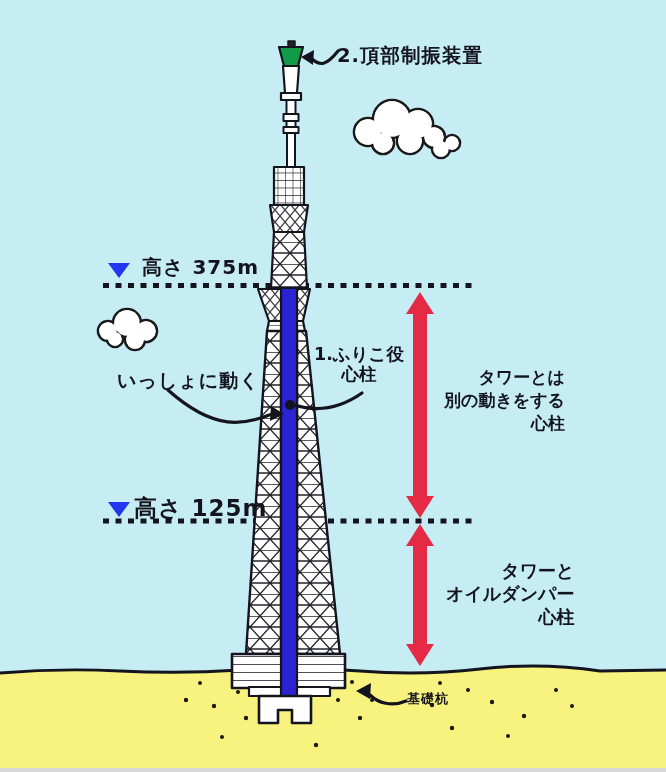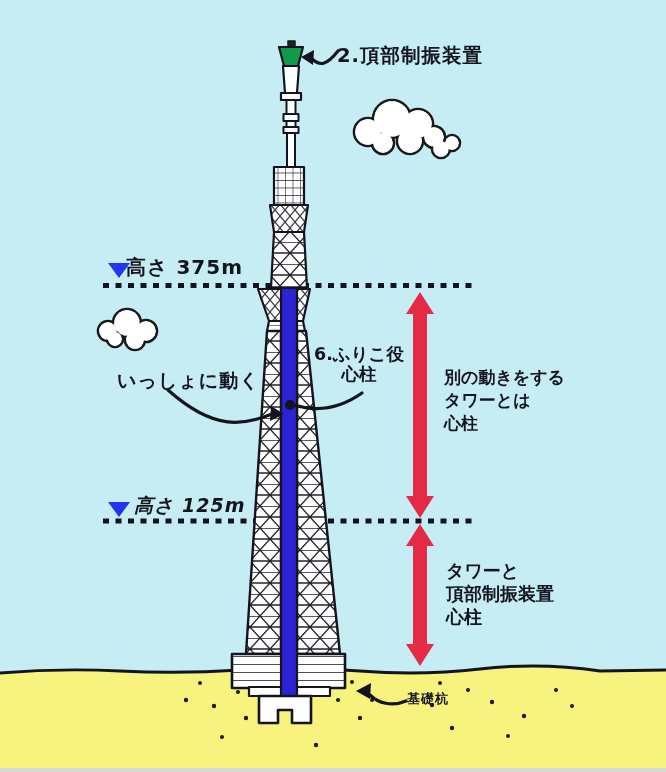--- a/index.html
+++ b/index.html
@@ -9,24 +9,25 @@
     background:#C6EDF4;
     overflow:hidden;
     font-family:"DejaVu Sans","Liberation Sans",sans-serif;
   }
   .scene{position:absolute;left:0;top:0;}
   .lbl{
     position:absolute;
     color:#14141E;
     font-weight:bold;
     white-space:nowrap;
+    text-align:right;
   }
   .lbl-top-device{left:337px;top:42px;font-size:19.5px;letter-spacing:1px;}
-  .lbl-h375{left:126px;top:254px;font-size:20px;letter-spacing:1px;}
-  .lbl-h125{left:134px;top:493px;font-size:19px;letter-spacing:1px;font-style:italic;}
+  .lbl-h375{left:142px;top:254px;font-size:20px;letter-spacing:1px;}
+  .lbl-h125{left:134px;top:493px;font-size:23px;letter-spacing:1px;}
   .lbl-pendulum{left:312px;top:344px;font-size:17.5px;line-height:20px;text-align:center;width:94px;white-space:normal;}
   .lbl-oil{left:117px;top:368px;font-size:19px;letter-spacing:1px;}
   .lbl-upper-core{left:444px;top:366px;font-size:17px;line-height:23px;}
   .lbl-lower-core{left:446px;top:559px;font-size:18px;line-height:23px;}
   .lbl-foundation{left:407px;top:690px;font-size:13px;letter-spacing:1px;}
 </style>
 </head>
 <body>
 
 <div class="stage">
@@ -166,33 +167,33 @@
     </g>
   </svg>
 
   <div class="lbl lbl-top-device">2.頂部制振装置</div>
 
   <div class="lbl lbl-h375">高さ 375m</div>
 
   <div class="lbl lbl-h125">高さ 125m</div>
 
   <div class="lbl lbl-pendulum">
-    <div>6.ふりこ役</div>
+    <div>1.ふりこ役</div>
     <div>心柱</div>
   </div>
 
   <div class="lbl lbl-oil">いっしょに動く</div>
 
   <div class="lbl lbl-upper-core">
+    <div>タワーとは</div>
     <div>別の動きをする</div>
-    <div>タワーとは</div>
     <div>心柱</div>
   </div>
 
   <div class="lbl lbl-lower-core">
     <div>タワーと</div>
-    <div>頂部制振装置</div>
+    <div>オイルダンパー</div>
     <div>心柱</div>
   </div>
 
   <div class="lbl lbl-foundation">基礎杭</div>
 
 </div>
 
 </body></html>

